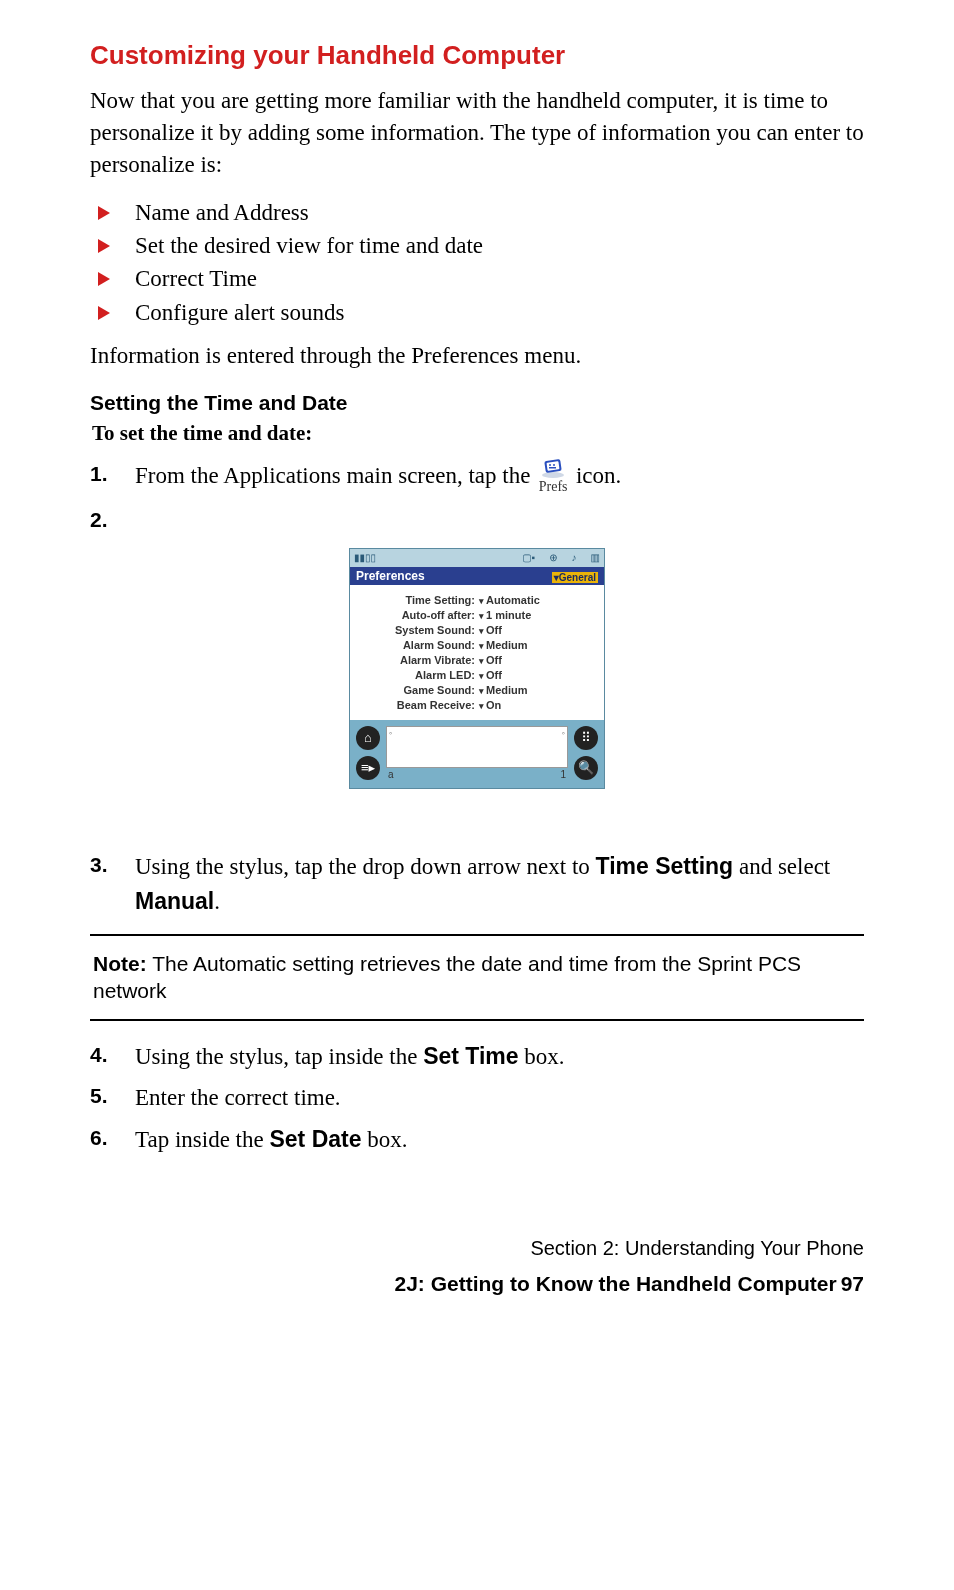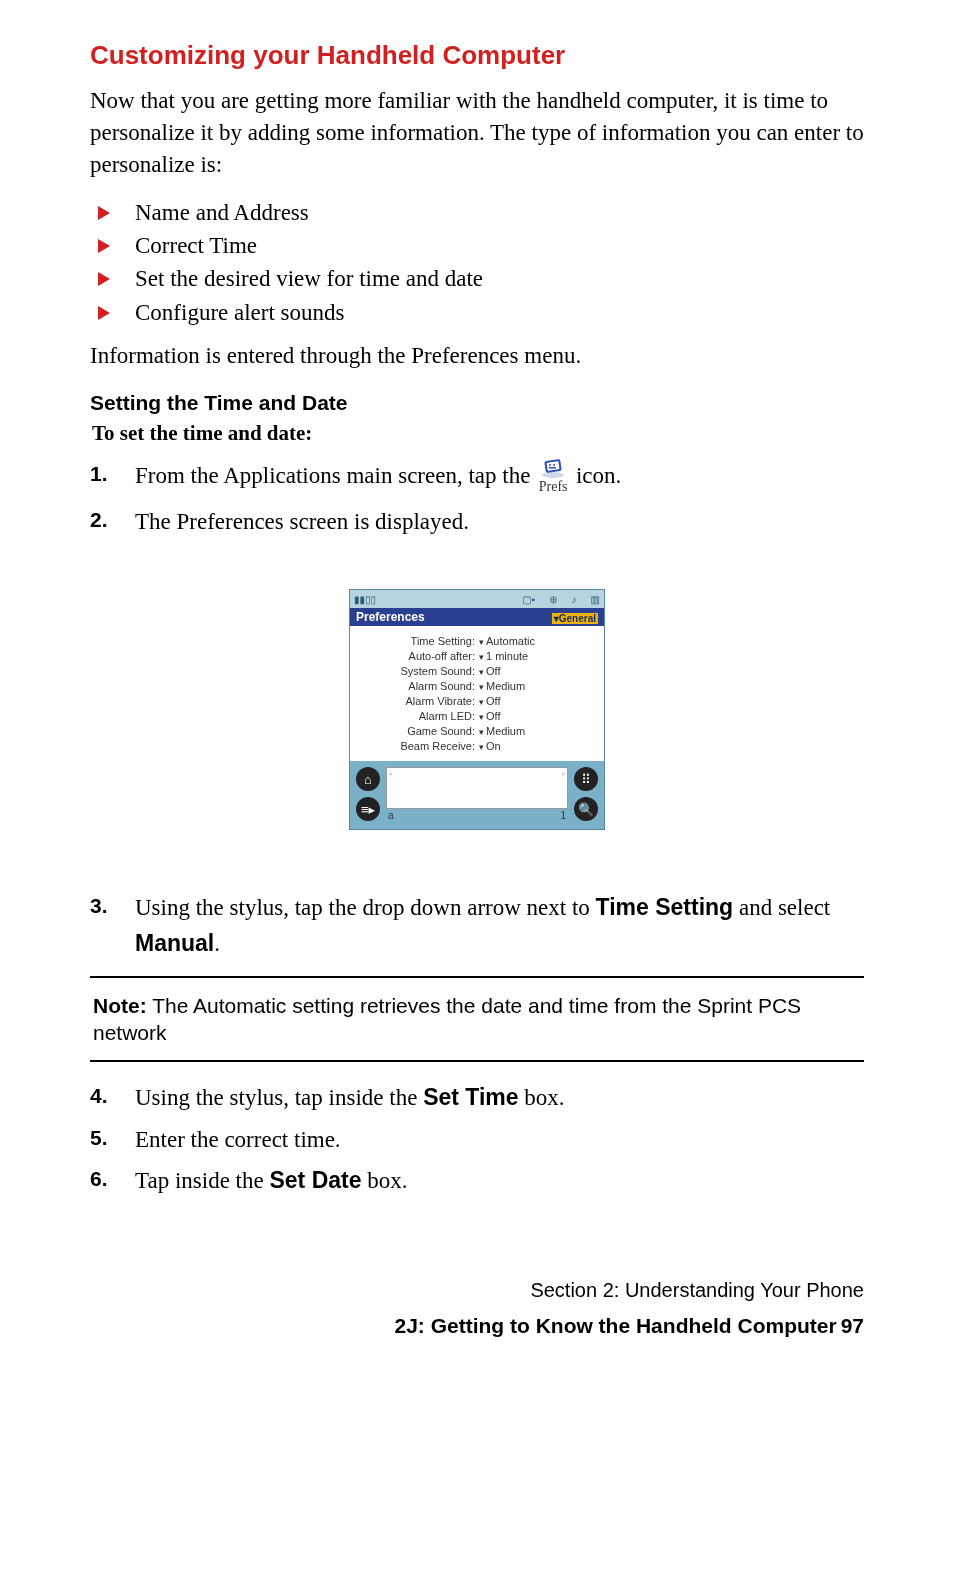--- a/index.html
+++ b/index.html
@@ -136,21 +136,21 @@
     padding:0 2px;
     font-size:10px;
   }
   .device-body {
     background:#fff;
     padding: 6px 4px 6px 4px;
   }
   .pref-row {
     display:flex;
     font-size:11px;
-    font-weight:normal;
+    font-weight:bold;
     color:#333;
     margin: 3px 0;
   }
   .pref-row .lbl { flex:1; text-align:right; padding-right:4px;}
   .pref-row .val { flex:1; text-align:left;}
   .pref-row .val::before { content:'▾ '; font-size:9px;}
   .device-bottom-icons {
     display:flex;
     justify-content:space-between;
     align-items:flex-start;
@@ -200,22 +200,22 @@
 </style>
 </head>
 <body>
 
 <h1 class="heading-red">Customizing your Handheld Computer</h1>
 
 <p class="intro">Now that you are getting more familiar with the handheld computer, it is time to personalize it by adding some information. The type of information you can enter to personalize is:</p>
 
 <ul class="bullet-list">
   <li>Name and Address</li>
+  <li>Set the desired view for time and date</li>
   <li>Correct Time</li>
-  <li>Set the desired view for time and date</li>
   <li>Configure alert sounds</li>
 </ul>
 
 <p class="after-list">Information is entered through the Preferences menu.</p>
 
 <h2 class="sub-heading">Setting the Time and Date</h2>
 
 <p class="sub-intro">To set the time and date:</p>
 
 <ol class="num-list">
@@ -230,21 +230,20 @@
         <circle cx="10" cy="7" r="1" fill="#2a4fbf"></circle>
         <circle cx="14" cy="7" r="1" fill="#2a4fbf"></circle>
         <rect x="9" y="9" width="7" height="1.5" fill="#2a4fbf"></rect>
       </svg>
       <span class="prefs-caption">Prefs</span>
     </span>
     <span> icon.</span>
   </li>
   <li>
     <span class="marker">2.</span>
-    <span>The Preferences screen is displayed.</span>
   </li>
 </ol>
 
 <div class="screenshot-wrap">
   <div class="device">
     <div class="device-statusbar">
       <div class="sb-left">
         <span>▮▮▯▯</span>
       </div>
       <div class="sb-right" style="gap:14px;">

